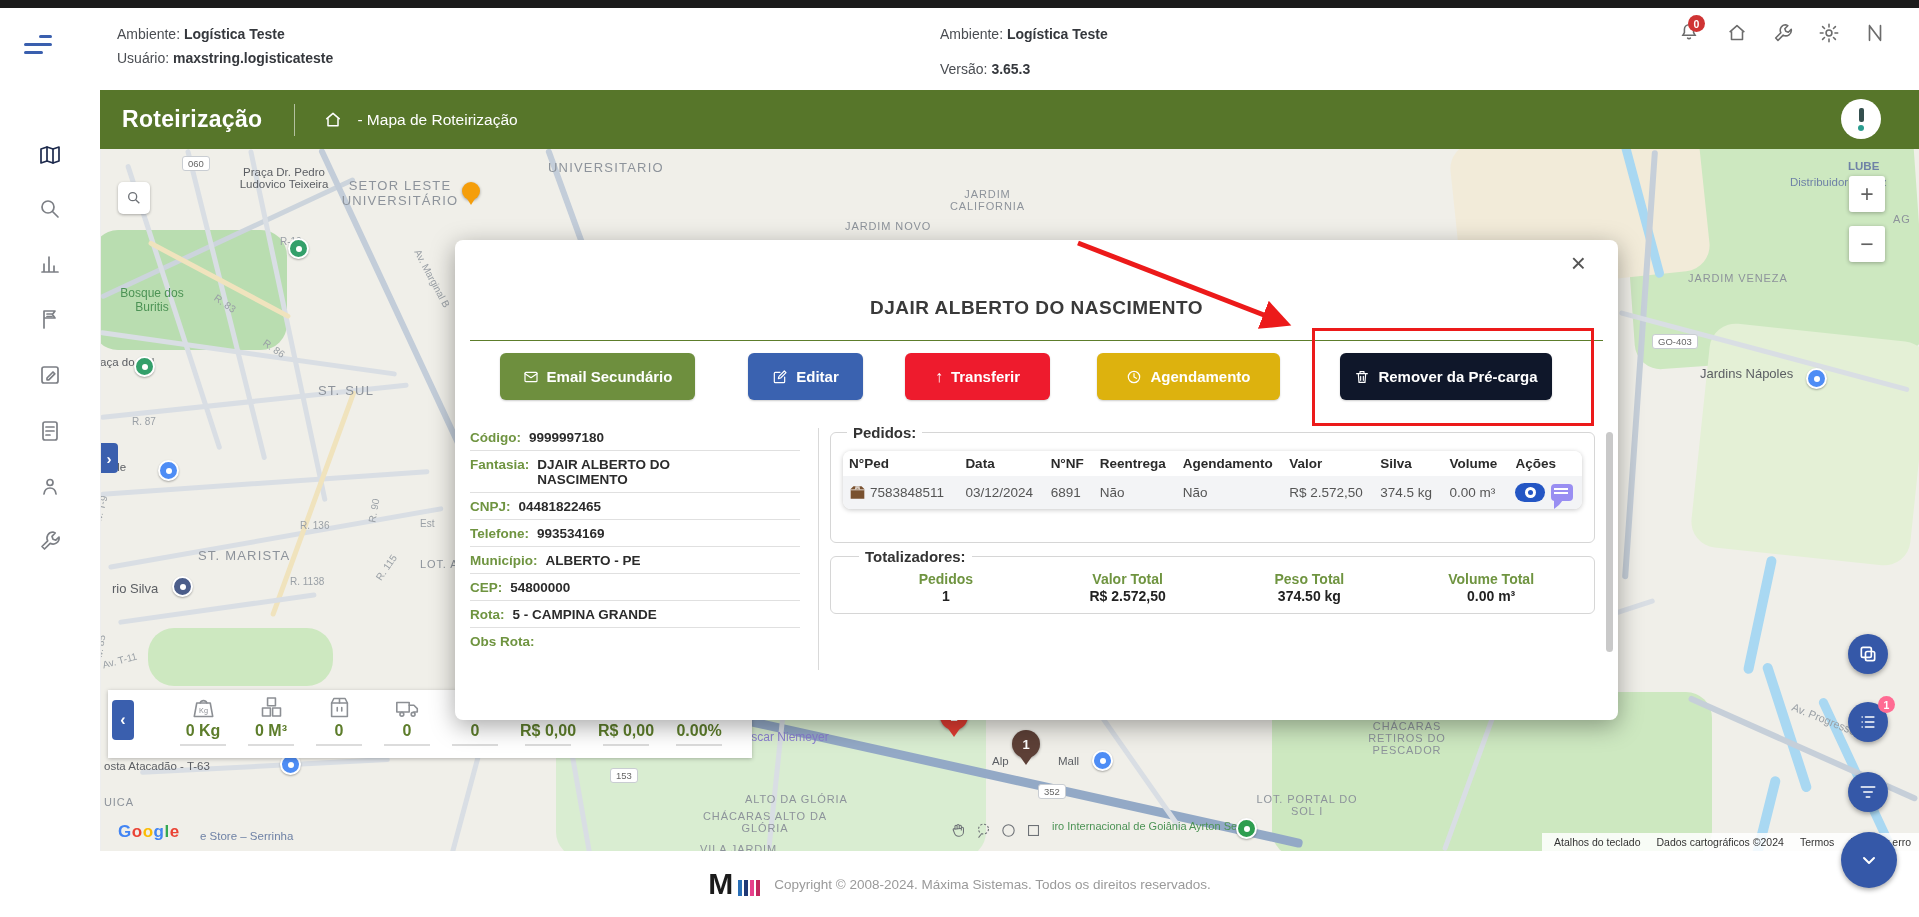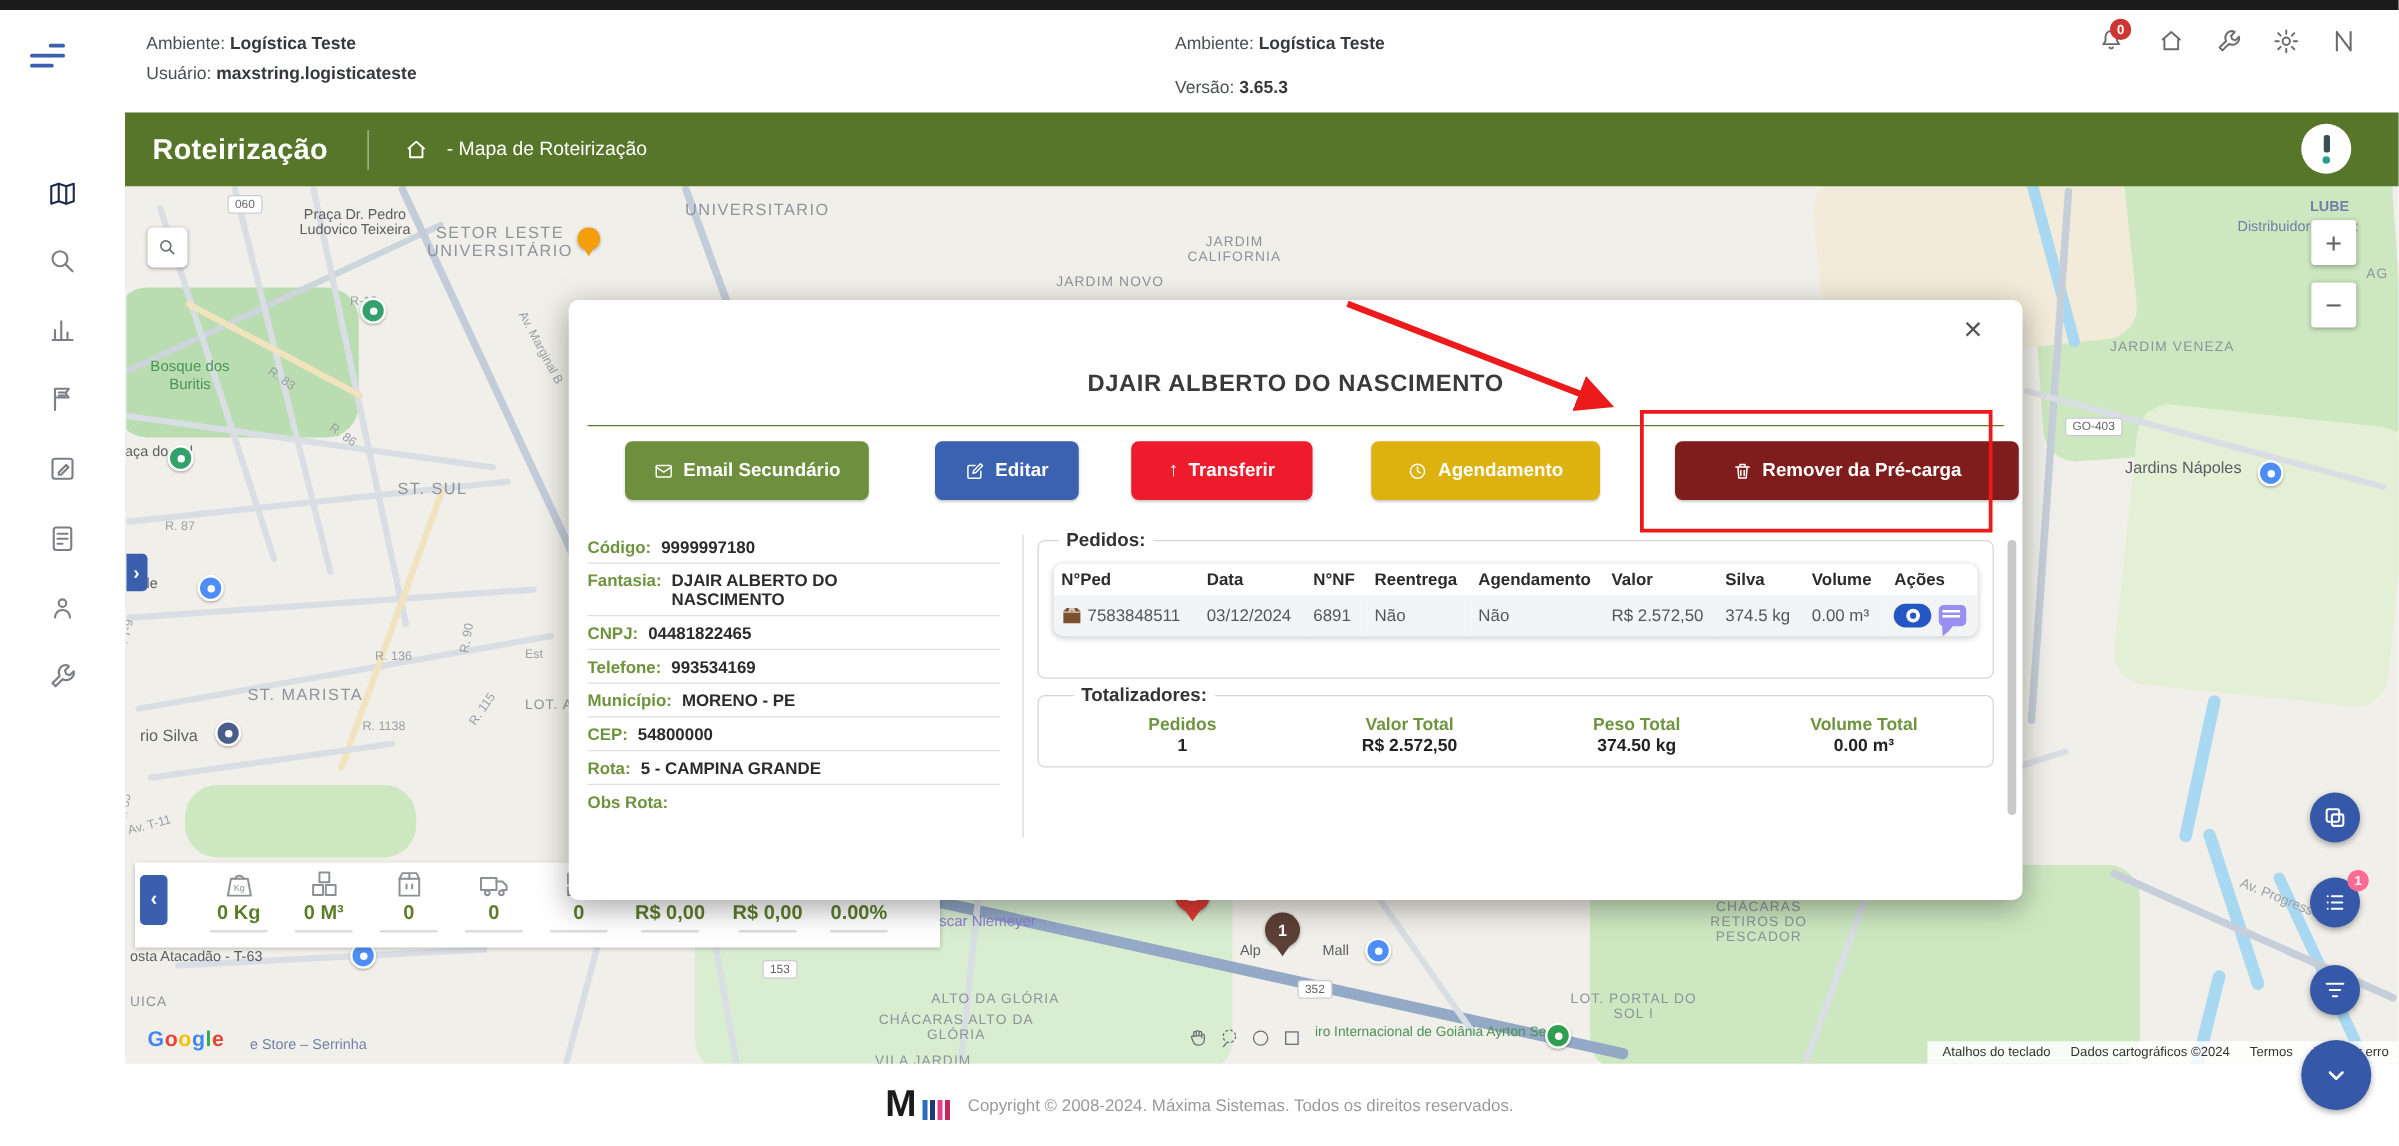--- a/index.html
+++ b/index.html
@@ -301,21 +301,21 @@
       <span>Dados cartográficos ©2024</span>
       <span>Termos</span>
       <span>Informar erro</span>
     </div>
   </div>
 
   <div class="expander" style="left:112px;top:700px;width:22px;height:40px;border-radius:4px;font-size:16px;z-index:7;">
     <span>‹</span>
   </div>
   <div id="statsbar">
-    <div class="stat" style="margin-left:16px;">
+    <div class="stat" style="margin-left:28px;">
       <svg viewBox="0 0 24 24">
           <path d="M9 8a3.2 3.2 0 016 0"></path>
           <path d="M6 8h12l2.2 12H3.8z"></path>
           <text x="12" y="17" text-anchor="middle" font-size="6.5" fill="#8c8f94" stroke="none">Kg</text>
         </svg>
       <span class="val">0 Kg</span>
         <span class="u"></span>
     </div>
     <div class="stat">
       <svg viewBox="0 0 24 24">
@@ -525,21 +525,21 @@
       <span style="font-size:16px;font-weight:700;">↑</span>
       <span>Transferir</span>
     </button>
     <button class="mbtn" style="left:642px;width:183px;background:#ddb20e;">
       <svg viewBox="0 0 24 24">
           <circle cx="12" cy="12" r="8.5"></circle>
           <path d="M12 7v5l3.5 2"></path>
         </svg>
       <span>Agendamento</span>
     </button>
-    <button class="mbtn" style="left:885px;width:275px;background:#7f1d1d;">
+    <button class="mbtn" style="left:885px;width:212px;background:#0f172a;">
       <svg viewBox="0 0 24 24">
           <path d="M4 7h16M9 7V4h6v3M6.5 7l1 13h9l1-13"></path>
           <path d="M10 11v6M14 11v6"></path>
         </svg>
       <span>Remover da Pré-carga</span>
     </button>
 
     <div id="fields">
       <div class="frow">
         <span class="flabel">Código:</span>
@@ -552,21 +552,21 @@
       <div class="frow">
         <span class="flabel">CNPJ:</span>
         <span class="fvalue">04481822465</span>
       </div>
       <div class="frow">
         <span class="flabel">Telefone:</span>
         <span class="fvalue">993534169</span>
       </div>
       <div class="frow">
         <span class="flabel">Município:</span>
-        <span class="fvalue">MORENO - PE</span>
+        <span class="fvalue">ALBERTO - PE</span>
       </div>
       <div class="frow">
         <span class="flabel">CEP:</span>
         <span class="fvalue">54800000</span>
       </div>
       <div class="frow">
         <span class="flabel">Rota:</span>
         <span class="fvalue">5 - CAMPINA GRANDE</span>
       </div>
       <div class="frow last">

